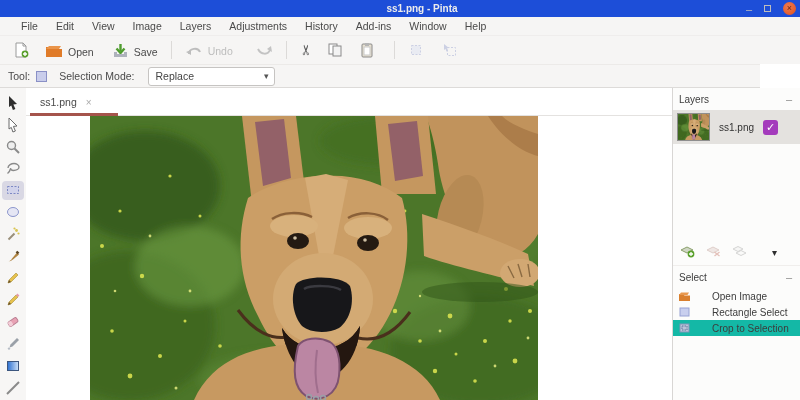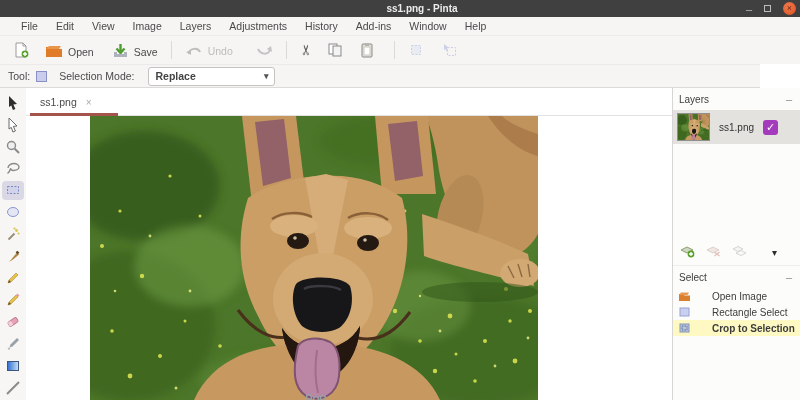--- a/index.html
+++ b/index.html
@@ -1,42 +1,42 @@
 <!DOCTYPE html>
 <html><head>
 <meta charset="utf-8">
 <style>
   * { margin:0; padding:0; box-sizing:border-box; }
   html,body { width:800px; height:400px; overflow:hidden; }
   body { font-family:"Liberation Sans", sans-serif; background:#fff; position:relative; }
   .abs { position:absolute; }
 
   
-  .titlebar { left:0; top:0; width:800px; height:17px; background:#404040; display:flex; align-items:center; justify-content:center;padding-left:44px; }
+  .titlebar { left:0; top:0; width:800px; height:17px; background:#1d4ed8; display:flex; align-items:center; justify-content:center;padding-left:44px; }
   .titlebar .title { color:#ececec; font-size:10px; font-weight:bold; }
   .winctl { position:absolute; right:4px; top:0; height:17px; display:flex; align-items:center; gap:12px; }
   .btn-min { color:#bdbdbd; font-size:11px; line-height:6px; }
   .btn-max { width:7px; height:7px; border:1px solid #bdbdbd; }
   .btn-close { width:13px; height:13px; border-radius:50%; background:radial-gradient(circle at 40% 35%, #ef7b4e, #dd4e1e); color:#6b2410; font-size:9px; display:flex; align-items:center; justify-content:center; line-height:1; }
 
   
   .menubar { left:0; top:17px; width:800px; height:19px; background:#f6f5f4; display:flex; align-items:center; padding-left:12px; border-bottom:1px solid #efedec; }
   .menuitem { font-size:10.5px; color:#4a4a4a; padding:0 9px; height:100%; display:flex; align-items:center; }
 
   
   .toolbar { left:0; top:36px; width:800px; height:28px; background:#f6f5f4; display:flex; align-items:center; padding-left:8px; }
   .tbtn { display:flex; align-items:flex-end; gap:5px; font-size:10.5px; color:#4a4a4a; padding:3px 5px; border-radius:3px; }
   .tbtn.disabled { color:#bdbdbd; }
   .tsep { width:1px; height:18px; background:#dcdad8; margin:0 8px; }
   .cutglyph { font-size:14px; color:#555; display:inline-block; transform:rotate(-90deg); }
 
   
   .tooloptions { left:0; top:64px; width:760px; height:24px; background:#f6f5f4; border-top:1px solid #eceae8; border-bottom:1px solid #dddbd9; display:flex; align-items:center; padding-left:8px; font-size:10.5px; color:#4a4a4a; }
   .toolchip { width:11px; height:11px; background:#c9cdeb; border:1px solid #8a90c6; margin:0 12px 0 6px; }
-  .combo { width:127px; height:19px; background:#fff; border:1px solid #c6c4c2; border-radius:3px; margin-left:14px; display:flex; align-items:center; padding:0 6px; color:#444;font-weight:bold; }
+  .combo { width:127px; height:19px; background:#fff; border:1px solid #c6c4c2; border-radius:3px; margin-left:14px; display:flex; align-items:center; padding:0 6px; color:#444; }
   .combo .arrow { margin-left:auto; color:#555; font-size:9px; }
 
   
   .toolbox { left:0; top:88px; width:26px; height:312px; background:#f7f6f5; display:flex; flex-direction:column; align-items:center; padding-top:5px; }
   .tool { width:22px; height:20px; display:flex; align-items:center; justify-content:center; margin-bottom:2.5px; border-radius:4px; }
   .tool.selected { background:#d9d8e4; }
 
   
   .centerarea { left:26px; top:88px; width:646px; height:312px; background:#fff; }
   .tabbar { position:absolute; left:0; top:0; width:100%; height:28px; background:#fff; border-bottom:1px solid #e4e2e0; }
@@ -51,21 +51,21 @@
   .phead { height:22px; display:flex; align-items:center; justify-content:space-between; padding:0 8px 0 6px; font-size:10px; color:#3c3c3c; }
   .phead .dash { color:#8a8a8a; font-size:11px; }
   .layerrow { height:34px; background:#e4e2df; display:flex; align-items:center; padding-left:4px; }
   .thumb { width:33px; height:28px; border:1px solid #8e8e8e; overflow:hidden; background:#4c7629; flex:none; }
   .layername { font-size:10px; color:#333; margin-left:9px; }
   .vischeck { width:15px; height:15px; border-radius:3px; background:#a43bbc; color:#fff; font-size:11px; display:flex; align-items:center; justify-content:center; margin-left:auto; margin-right:22px; }
   .layerspacer { height:96px; background:#fcfcfb; }
   .layerbtns { height:26px; display:flex; align-items:center; padding:0 7px; gap:11px; border-bottom:1px solid #f0eeec; }
   .layerbtns .menu-arrow { margin-left:auto; margin-right:16px; color:#2e2e2e; font-size:10px; }
   .histrow { height:16px; display:flex; align-items:center; gap:22px; padding-left:6px; font-size:10px; color:#3c3c3c; }
-  .histrow.selected { background:#fef9c3;font-weight:bold; }
+  .histrow.selected { background:#14b8a6; }
   .histicon { width:11px; height:11px; flex:none; display:flex; align-items:center; justify-content:center; }
 </style>
 </head>
 <body>
 
 <svg width="0" height="0" style="position:absolute">
   <defs>
     <filter id="soft">
         <feGaussianBlur stdDeviation="4"></feGaussianBlur>
       </filter>

